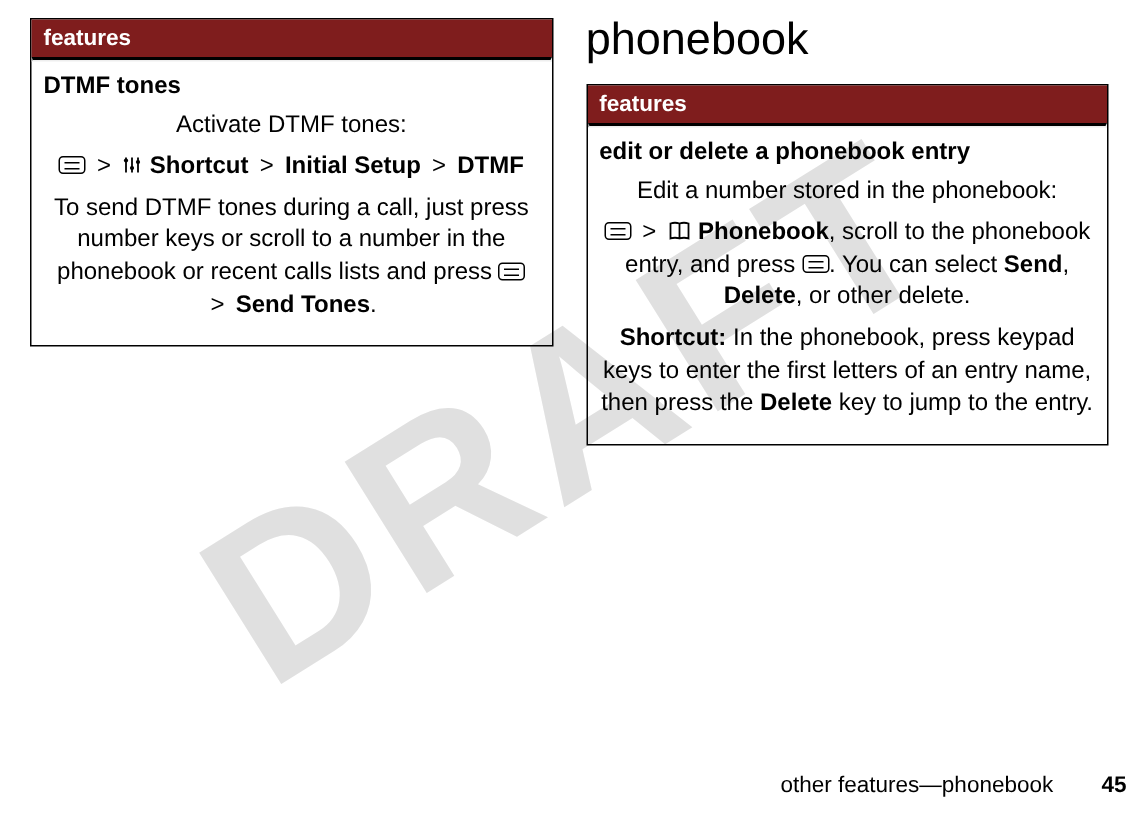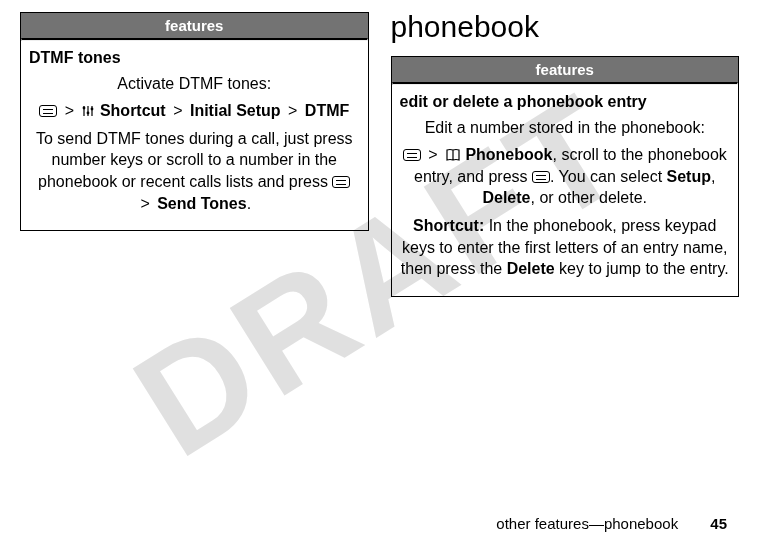--- a/index.html
+++ b/index.html
@@ -33,26 +33,25 @@
       padding: 12px 20px 0 20px;
     }
     .col {
       flex: 1;
     }
     .feature-box {
       border: 1px solid #000;
       background: transparent;
     }
     .feature-header {
-      background: #737373;
+      background: #7f1d1d;
       color: #fff;
       font-weight: bold;
       font-size: 15px;
       padding: 4px 8px;
-      text-align: center;
     }
     .feature-body {
       padding: 6px 8px 10px 8px;
       font-size: 16px;
       line-height: 1.35;
     }
     .feature-title {
       font-weight: bold;
       font-size: 16px;
       margin-bottom: 4px;
@@ -101,21 +100,21 @@
     .icon-book {
       display: inline-block;
       width: 16px;
       height: 14px;
       vertical-align: -2px;
     }
     .gt { padding: 0 3px; }
     .footer {
       position: absolute;
       bottom: 18px;
-      right: 32px;
+      right: 8px;
       font-size: 15px;
       z-index: 1;
     }
     .footer-label {
       display: inline-block;
       margin-right: 28px;
     }
     .page-num {
       font-weight: bold;
     }
@@ -175,21 +174,21 @@
         <div class="feature-row">Edit a number stored in the phonebook:</div>
         <div class="feature-row">
           <span class="icon-key"></span>
           <span class="gt">&gt;</span>
           <span class="icon-book">
             <svg viewBox="0 0 16 14">
                 <path fill="none" stroke="#000" stroke-width="1.2" d="M2 2 C2 2 5 1 8 2 C11 1 14 2 14 2 L14 12 C14 12 11 11 8 12 C5 11 2 12 2 12 Z M8 2 L8 12"></path>
               </svg>
           </span>
           <span class="condensed">Phonebook</span><span>, scroll to the phonebook entry, and press </span>
-          <span class="icon-key"></span><span>. You can select </span><span class="condensed">Setup</span><span>, </span><span class="condensed">Delete</span><span>, or other delete.</span>
+          <span class="icon-key"></span><span>. You can select </span><span class="condensed">Send</span><span>, </span><span class="condensed">Delete</span><span>, or other delete.</span>
         </div>
         <div class="feature-row">
           <span class="bold-inline">Shortcut:</span><span> In the phonebook, press keypad keys to enter the first letters of an entry name, then press the </span><span class="condensed">Delete</span><span> key to jump to the entry.</span>
         </div>
       </div>
     </div>
   </div>
 
 </div>
 

